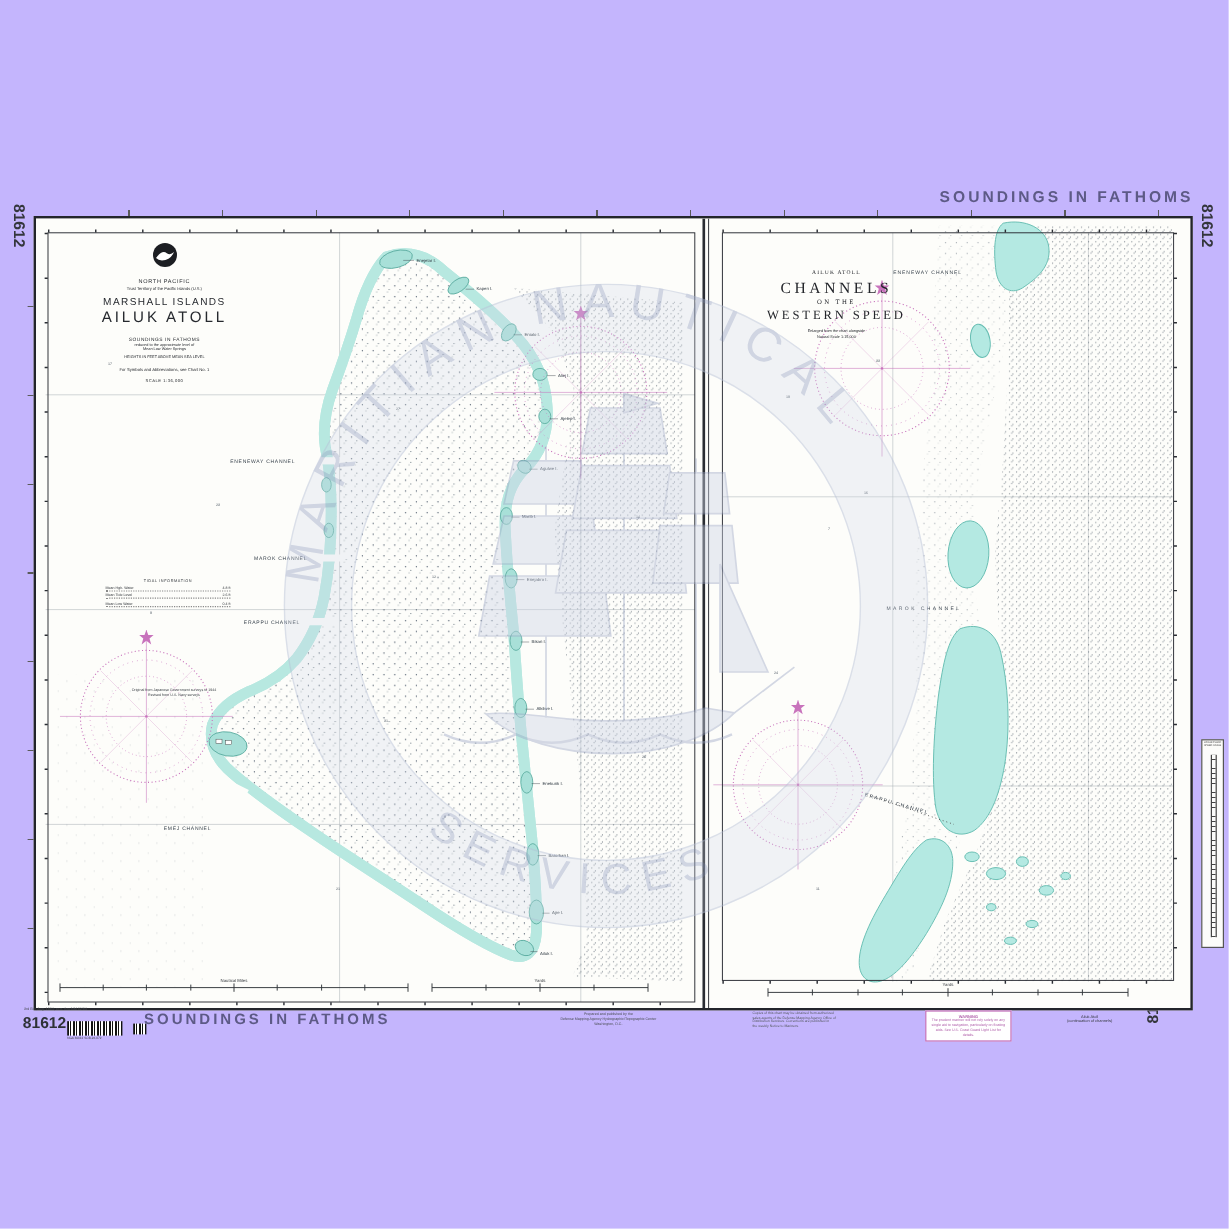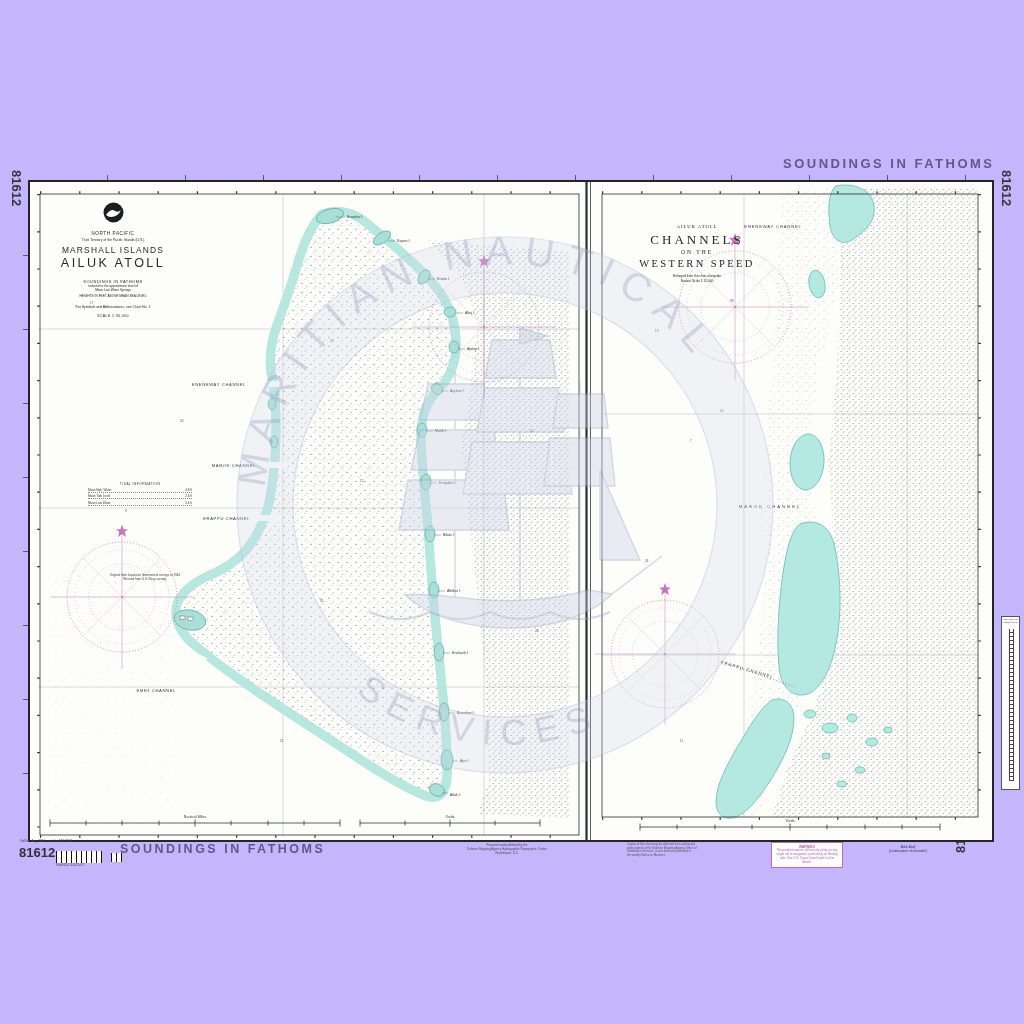--- a/index.html
+++ b/index.html
@@ -258,21 +258,21 @@
         <line x1="10" y1="654.5" x2="549" y2="654.5" stroke-width="2.6" stroke-dasharray="1.2 38"></line>
         <line x1="8.5" y1="12" x2="8.5" y2="653" stroke-width="2.6" stroke-dasharray="1.2 36"></line>
         <line x1="572" y1="10.5" x2="948" y2="10.5" stroke-width="2.6" stroke-dasharray="1.2 38"></line>
         <line x1="572" y1="636.5" x2="948" y2="636.5" stroke-width="2.6" stroke-dasharray="1.2 38"></line>
         <line x1="949.5" y1="12" x2="949.5" y2="635" stroke-width="2.6" stroke-dasharray="1.2 36"></line>
         <line x1="556.5" y1="0" x2="556.5" y2="658" stroke-width="2.2"></line>
         <line x1="560.5" y1="0" x2="560.5" y2="658" stroke-width="0.8"></line>
       </g>
     </svg>
 
-    <div class="titleblock tt" style="left:8px;top:20px;">
+    <div class="titleblock tt" style="left:32px;top:20px;">
       <svg width="21" height="21" style="display:inline-block">
         <circle cx="10.5" cy="10.5" r="10" fill="#1c1e22"></circle>
         <path d="M3,13 Q8,6 12,9 Q15,11 18,8 Q15,15 8,15 Q5,15 3,13 Z" fill="#fff"></path>
       </svg>
       <div style="font-size:4.6px;letter-spacing:0.6px;margin-top:3px;">NORTH PACIFIC</div>
       <div style="font-size:3.4px;margin-top:1px;">Trust Territory of the Pacific Islands (U.S.)</div>
       <div style="font-size:8.4px;letter-spacing:1.2px;margin-top:3px;">MARSHALL ISLANDS</div>
       <div style="font-size:12.6px;letter-spacing:2.4px;margin-top:1px;">AILUK ATOLL</div>
       <div style="font-size:4px;letter-spacing:0.5px;margin-top:7px;">SOUNDINGS IN FATHOMS</div>
       <div style="font-size:3.2px;">reduced to the approximate level of</div>

